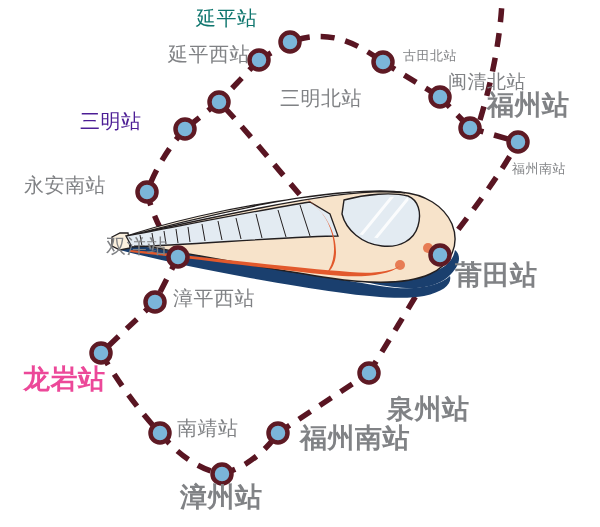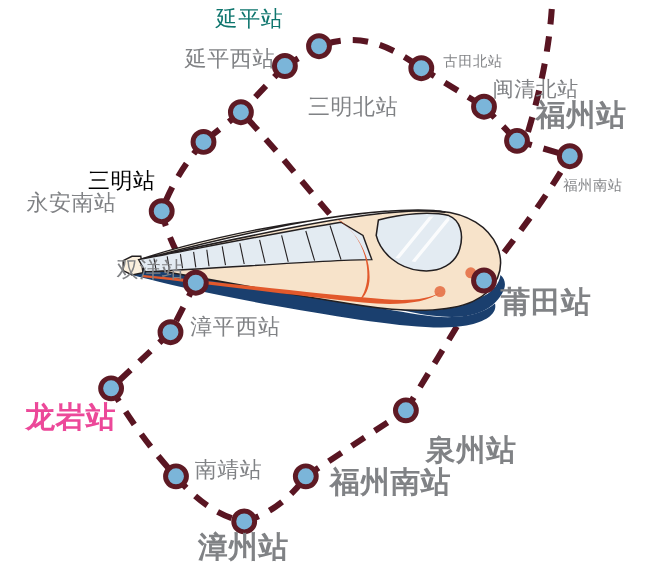--- a/index.html
+++ b/index.html
@@ -192,21 +192,21 @@
         </g>
       </g>
   </svg>
 
   <div id="station-labels">
       <div class="station-label size-mid" style="left: 196px; top: 8px; color: #0f766e;">延平站</div>
       <div class="station-label size-mid" style="left: 140px; top: 44px; color: rgb(128, 130, 133); margin-left: 28px;">延平西站</div>
       <div class="station-label size-small" style="left: 403px; top: 49px; color: rgb(128, 130, 133);">古田北站</div>
       <div class="station-label size-minor" style="left: 448px; top: 72px; color: rgb(128, 130, 133);">闽清北站</div>
       <div class="station-label size-mid" style="left: 240px; top: 88px; color: rgb(128, 130, 133); margin-left: 40px;">三明北站</div>
-      <div class="station-label size-mid" style="left: 80px; top: 111px; color: #000000; margin-top: 44px;">三明站</div>
+      <div class="station-label size-mid" style="left: 80px; top: 111px; color: #4c1d95;">三明站</div>
       <div class="station-label size-major" style="left: 487px; top: 92px; color: rgb(128, 130, 133);">福州站</div>
       <div class="station-label size-small" style="left: 512px; top: 162px; color: rgb(128, 130, 133);">福州南站</div>
       <div class="station-label size-mid" style="left: 24px; top: 175px; color: rgb(128, 130, 133);">永安南站</div>
       <div class="station-label size-mid" style="left: 78px; top: 236px; color: rgb(128, 130, 133); margin-left: 28px;">双洋站</div>
       <div class="station-label size-major" style="left: 455px; top: 262px; color: rgb(128, 130, 133);">莆田站</div>
       <div class="station-label size-mid" style="left: 173px; top: 288px; color: rgb(128, 130, 133);">漳平西站</div>
       <div class="station-label size-major" style="left: 23px; top: 366px; color: #ec4899;">龙岩站</div>
       <div class="station-label size-major" style="left: 387px; top: 355px; color: rgb(128, 130, 133); margin-top: 41px;">泉州站</div>
       <div class="station-label size-mid" style="left: 177px; top: 418px; color: rgb(128, 130, 133);">南靖站</div>
       <div class="station-label size-major" style="left: 300px; top: 425px; color: rgb(128, 130, 133);">福州南站</div>

